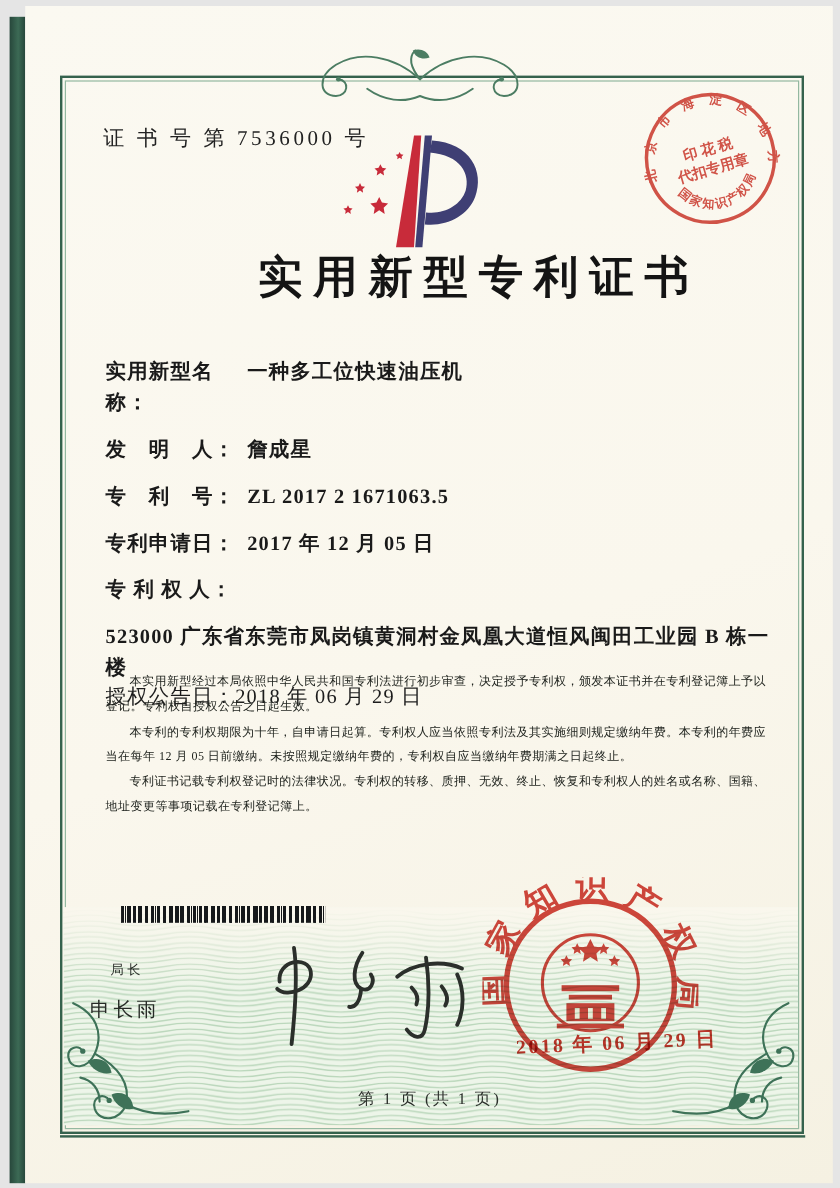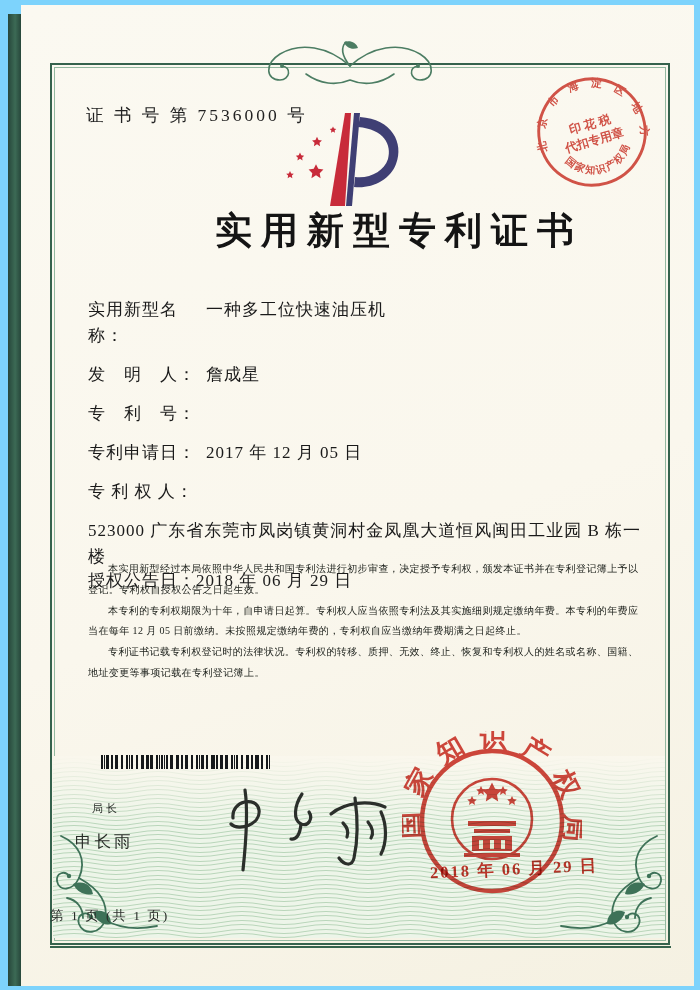--- a/index.html
+++ b/index.html
@@ -1,21 +1,21 @@
 <!DOCTYPE html>
 <html><head>
 <meta charset="utf-8">
 <style>
   html,body{margin:0;padding:0;}
   body{
     width:700px;height:990px;background:#ffffff;
     font-family:"Liberation Serif","DejaVu Serif",serif;
     color:#1c1c1c;overflow:hidden;
   }
-  .photo{position:relative;width:700px;height:990px;background:#7dd3fc;}
+  .photo{position:relative;width:700px;height:990px;background:#e5e5e5;}
   .left-band{
     position:absolute;left:8px;top:14px;width:13px;height:972px;
     background:linear-gradient(90deg,#27473b,#3c6a55 55%,#27473b);
   }
   .page{
     position:absolute;left:21px;top:5px;width:673px;height:981px;
     background:linear-gradient(160deg,#fbf9f1 0%,#faf7ed 55%,#f5f1e2 100%);
   }
   .frame{
     position:absolute;left:50px;top:63px;width:616px;height:878px;
@@ -25,21 +25,21 @@
   .bottom-line2{
     position:absolute;left:50px;top:946px;width:621px;height:2px;background:#35624d;
   }
   .cert-no{
     position:absolute;left:86px;top:103px;font-size:17.5px;letter-spacing:3px;color:#222;
   }
   .title{
     position:absolute;left:50px;width:616px;top:206px;text-align:center;
     font-size:37px;font-weight:600;letter-spacing:9px;color:#141414;margin-left:41px;
   }
-  .fields{position:absolute;left:88px;top:297px;width:557px;font-size:17px;}
+  .fields{position:absolute;left:88px;top:297px;width:557px;font-size:17px;font-weight:bold;}
   .field-row{display:flex;line-height:26px;margin-bottom:13px;}
   .field-label{width:118px;flex:0 0 118px;letter-spacing:1px;color:#1a1a1a;}
   .field-value{flex:1;letter-spacing:1px;color:#1a1a1a;}
   .grant-row{
     position:absolute;left:88px;top:556px;width:560px;display:flex;
     font-size:17px;line-height:26px;margin-top:12px;
   }
   .grant-pair{display:flex;}
   .grant-label{letter-spacing:1px;}
   .grant-value{letter-spacing:1px;}
@@ -73,21 +73,21 @@
     position:absolute;left:430px;top:858px;width:190px;font-size:16.5px;letter-spacing:2px;
     color:#c8372c;transform:rotate(-2.5deg);mix-blend-mode:multiply;font-weight:600;
   }
   .tax-stamp-svg{position:absolute;left:534px;top:74px;transform:rotate(-16deg);
     mix-blend-mode:multiply;opacity:.9;}
   .logo-svg{position:absolute;left:255px;top:106px;}
   .flourish-svg{position:absolute;left:236px;top:40px;}
   .ornament-left{position:absolute;left:0px;top:78px;}
   .ornament-right{position:absolute;right:0px;top:78px;transform:scale(-1,1);}
   .footer{
-    position:absolute;left:50px;width:616px;top:907px;
+    position:absolute;left:50px;width:616px;top:907px;text-align:center;
     font-size:13.5px;letter-spacing:2px;color:#2a2e2a;
   }
 </style>
 </head>
 <body>
 
 <div class="photo">
 
   <div class="left-band"></div>
   <div class="page"></div>
@@ -198,20 +198,21 @@
     <div class="field-row">
       <span class="field-label">实用新型名称：</span>
       <span class="field-value">一种多工位快速油压机</span>
     </div>
     <div class="field-row">
       <span class="field-label">发　明　人：</span>
       <span class="field-value">詹成星</span>
     </div>
     <div class="field-row">
       <span class="field-label">专　利　号：</span>
+      <span class="field-value">ZL 2017 2 1671063.5</span>
     </div>
     <div class="field-row">
       <span class="field-label">专利申请日：</span>
       <span class="field-value">2017 年 12 月 05 日</span>
     </div>
     <div class="field-row">
       <span class="field-label">专 利 权 人：</span>
     </div>
     <div class="field-row">
       <span class="field-value">523000 广东省东莞市凤岗镇黄洞村金凤凰大道恒风闽田工业园 B 栋一楼</span>

